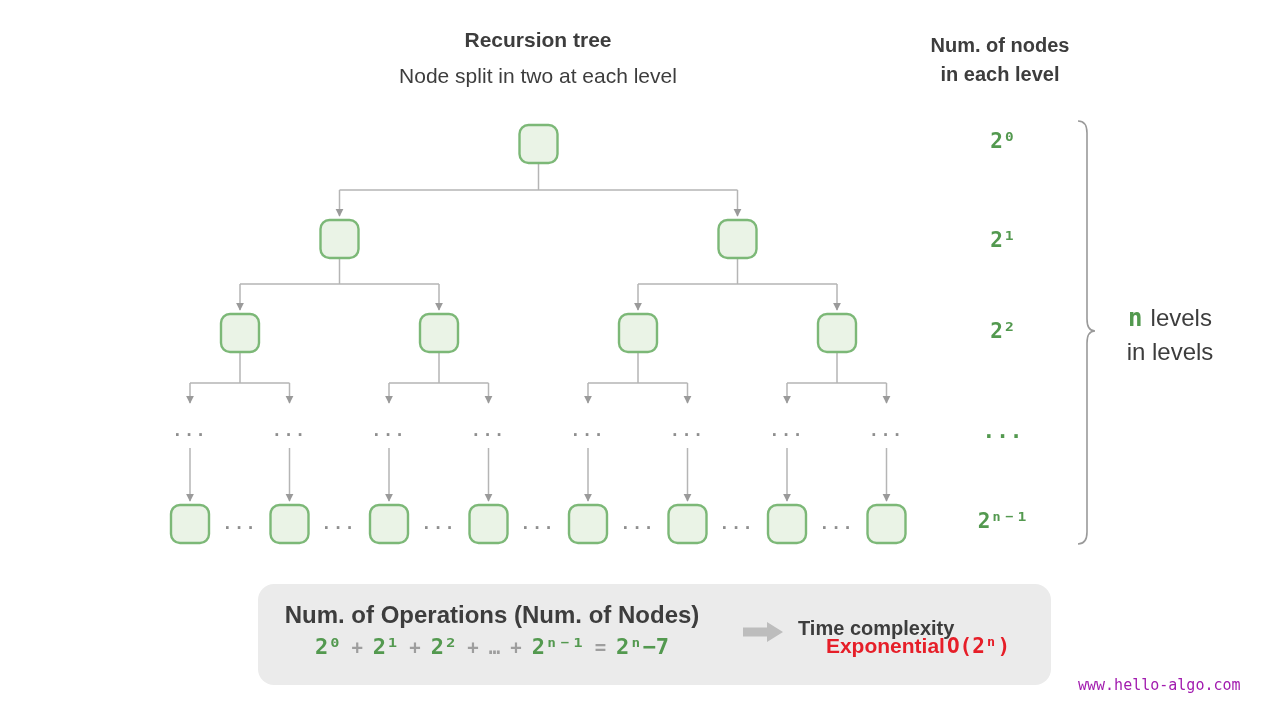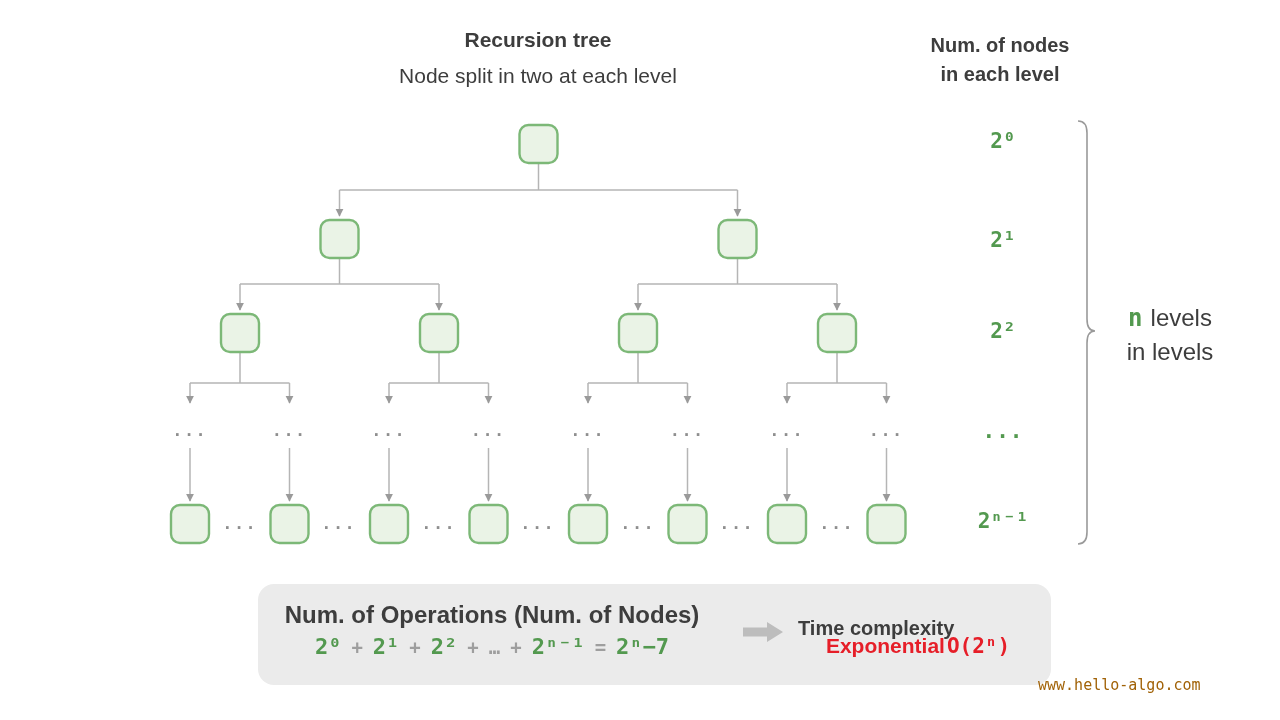--- a/index.html
+++ b/index.html
@@ -39,21 +39,21 @@
   .sb-left-title{left:2px;top:17px;width:464px;font-size:24px;font-weight:bold;text-align:center;}
   .sb-formula{left:2px;top:50px;width:464px;display:flex;justify-content:center;align-items:baseline;gap:10px;
               font-family:"DejaVu Sans Mono",monospace;font-weight:bold;font-size:22px;}
   .f-green{color:var(--green);}
   .f-op{color:#9e9e9e;font-size:19px;}
   .sb-arrow{left:485px;top:36px;}
   .sb-right-title{left:540px;top:17px;width:240px;font-size:20px;font-weight:bold;text-align:left;margin-top:16px;}
   .sb-complexity{left:528px;top:50px;width:264px;text-align:center;font-size:21px;font-weight:bold;color:var(--red);}
   .sb-complexity .val{font-family:"DejaVu Sans Mono",monospace;margin-left:2px;}
 
-  .watermark{left:1038px;top:676px;font-family:"DejaVu Sans Mono",monospace;font-size:15px;color:#a16207;}
+  .watermark{left:1078px;top:676px;font-family:"DejaVu Sans Mono",monospace;font-size:15px;color:#a21caf;}
 </style>
 </head>
 <body>
 
 <div id="canvas">
 
   <div class="abs center main-title">Recursion tree</div>
   <div class="abs center right-title">
     <div>Num. of nodes</div>
     <div>in each level</div>

